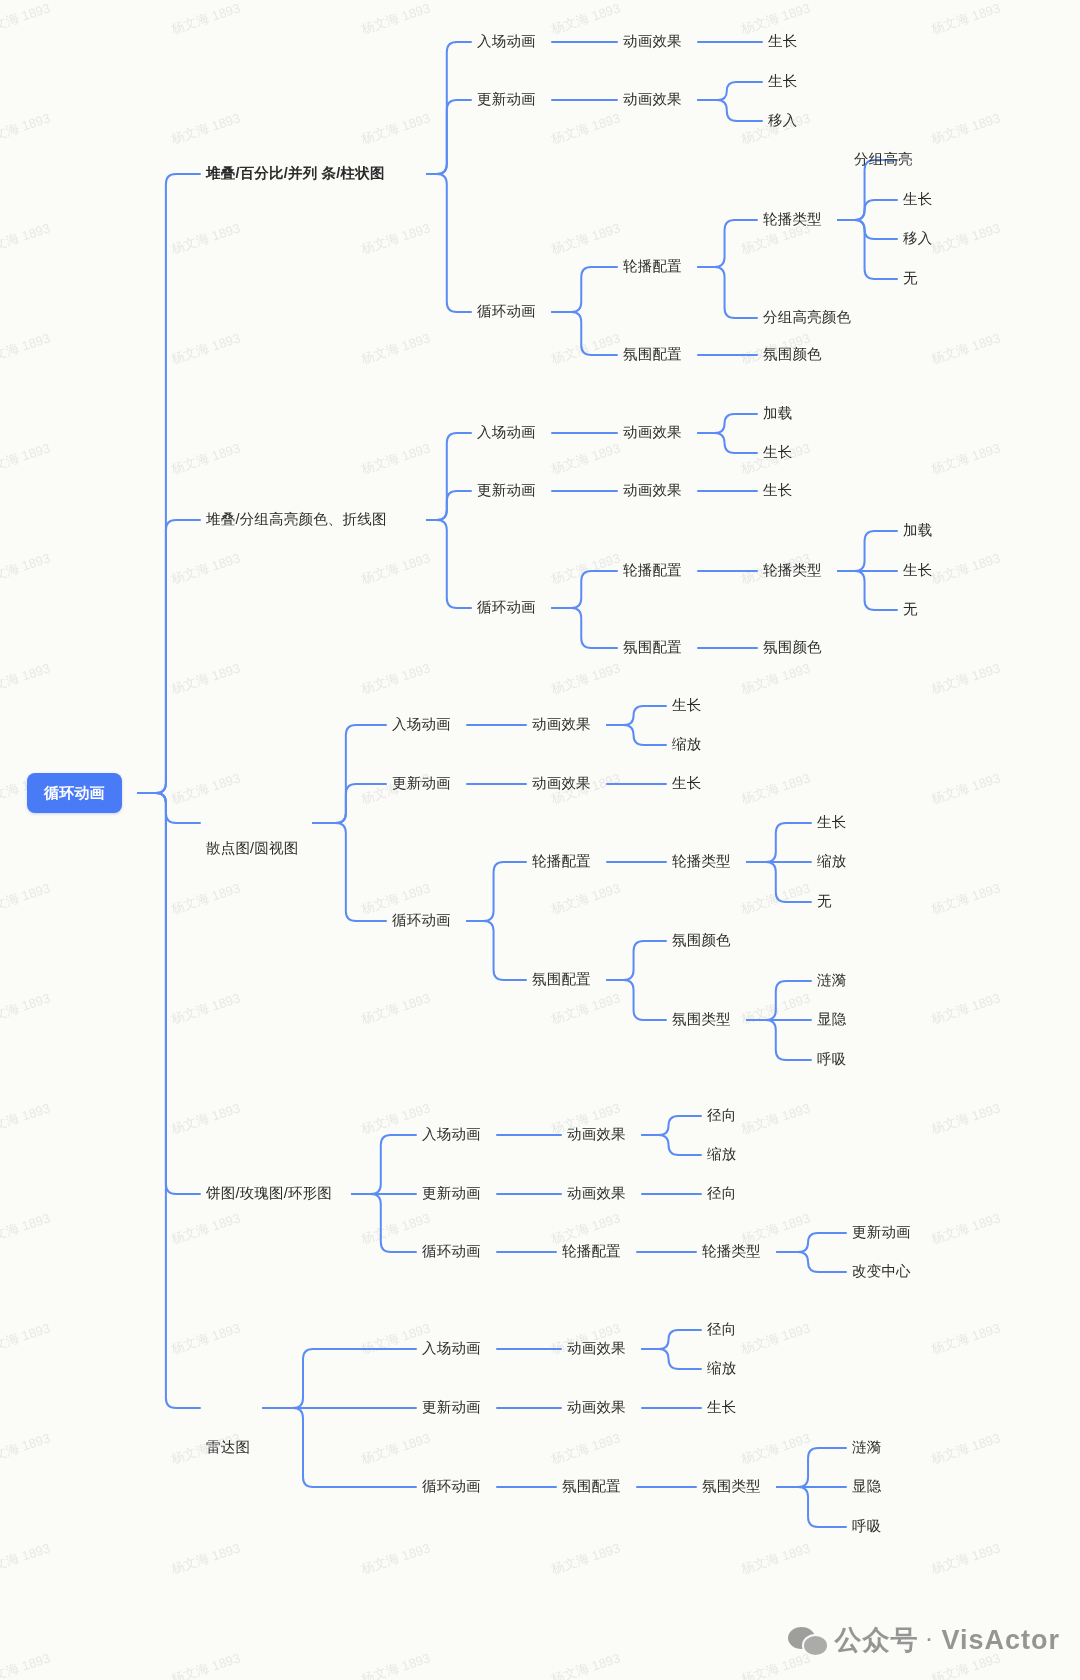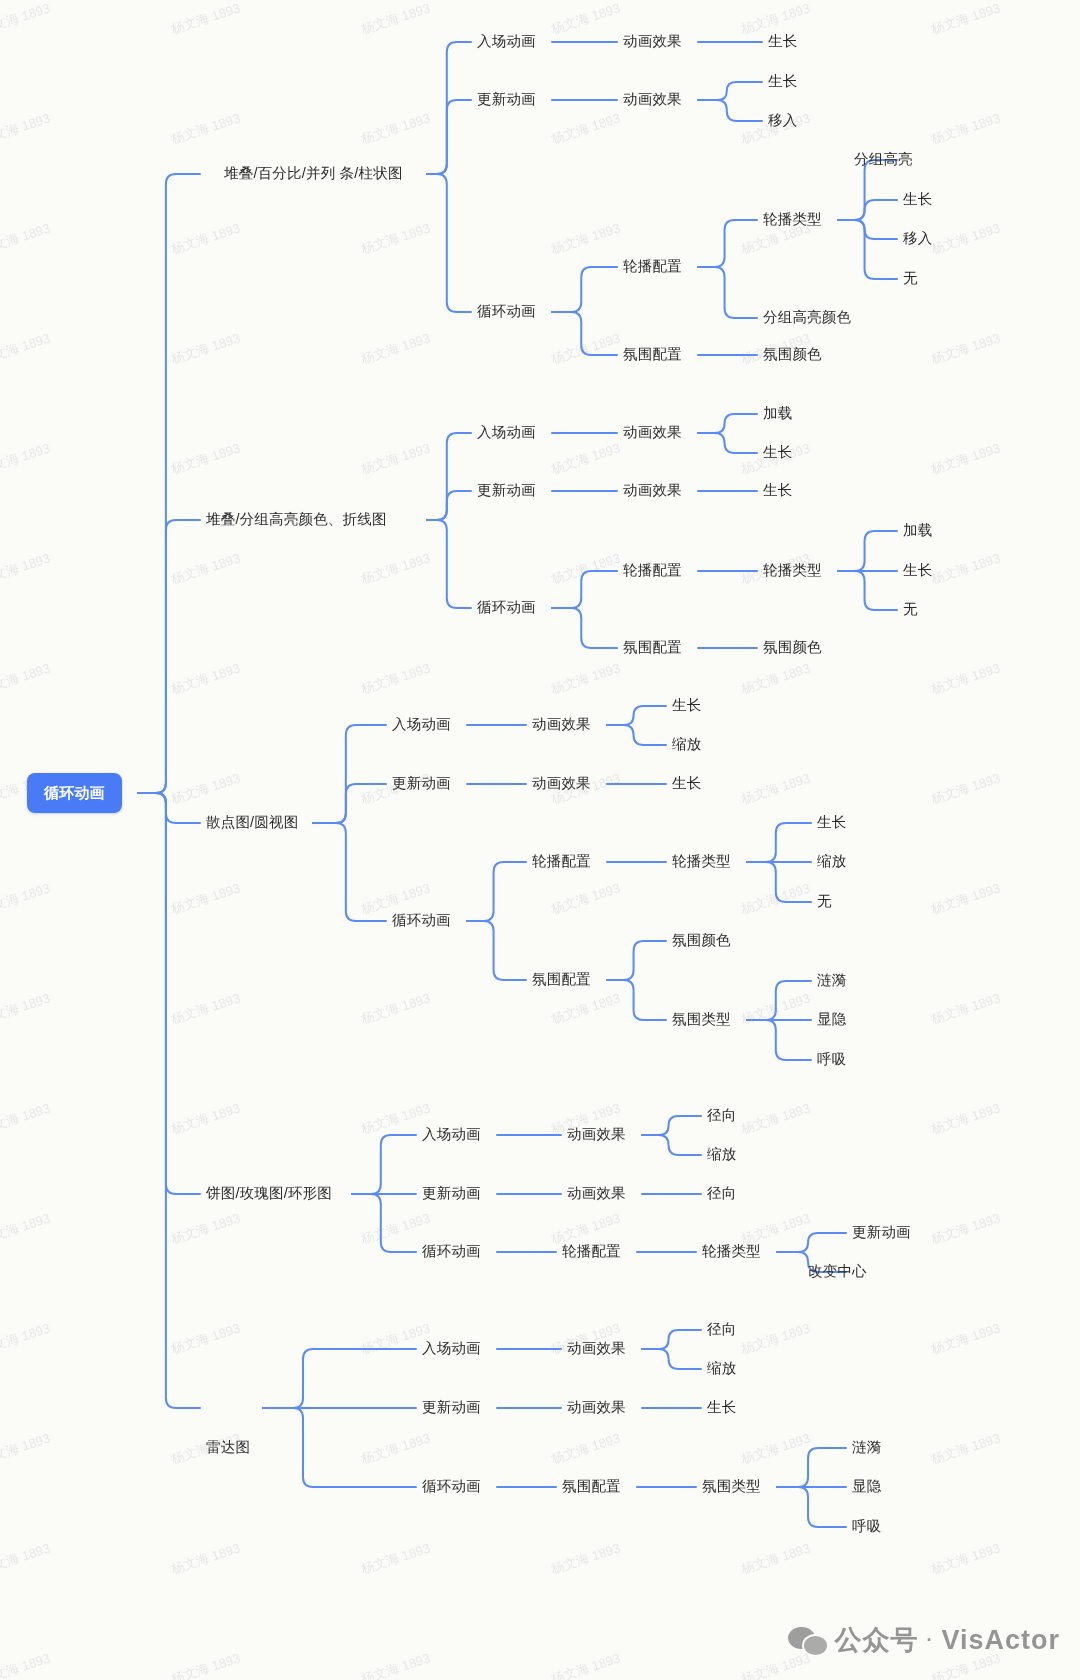--- a/index.html
+++ b/index.html
@@ -243,21 +243,21 @@
       <path d="M 497 1408 L 561 1408" fill="none" stroke="#5b8cf5" stroke-width="2" stroke-linecap="round"></path>
       <path d="M 642 1408 L 701 1408" fill="none" stroke="#5b8cf5" stroke-width="2" stroke-linecap="round"></path>
       <path d="M 497 1487 L 556 1487" fill="none" stroke="#5b8cf5" stroke-width="2" stroke-linecap="round"></path>
       <path d="M 637 1487 L 696 1487" fill="none" stroke="#5b8cf5" stroke-width="2" stroke-linecap="round"></path>
       <path d="M 777 1487 L 798.05 1487 Q 808.05 1487 808.05 1477 L 808.05 1458 Q 808.05 1448 818.05 1448 L 846 1448" fill="none" stroke="#5b8cf5" stroke-width="2" stroke-linecap="round"></path>
       <path d="M 777 1487 L 846 1487" fill="none" stroke="#5b8cf5" stroke-width="2" stroke-linecap="round"></path>
       <path d="M 777 1487 L 798.05 1487 Q 808.05 1487 808.05 1497 L 808.05 1517 Q 808.05 1527 818.05 1527 L 846 1527" fill="none" stroke="#5b8cf5" stroke-width="2" stroke-linecap="round"></path>
     </svg>
   <div id="nodes-layer">
       <div class="node root" style="left: 27px; top: 793px;">循环动画</div>
-      <div class="node" style="left: 224px; top: 174px;">堆叠/百分比/并列 条/柱状图</div>
+      <div class="node" style="left: 206px; top: 174px; font-weight: bold;">堆叠/百分比/并列 条/柱状图</div>
       <div class="node" style="left: 477px; top: 42px;">入场动画</div>
       <div class="node" style="left: 623px; top: 42px;">动画效果</div>
       <div class="node" style="left: 768px; top: 42px;">生长</div>
       <div class="node" style="left: 477px; top: 100px;">更新动画</div>
       <div class="node" style="left: 623px; top: 100px;">动画效果</div>
       <div class="node" style="left: 768px; top: 82px;">生长</div>
       <div class="node" style="left: 768px; top: 121px;">移入</div>
       <div class="node" style="left: 477px; top: 312px;">循环动画</div>
       <div class="node" style="left: 623px; top: 267px;">轮播配置</div>
       <div class="node" style="left: 763px; top: 220px;">轮播类型</div>
@@ -277,21 +277,21 @@
       <div class="node" style="left: 623px; top: 491px;">动画效果</div>
       <div class="node" style="left: 763px; top: 491px;">生长</div>
       <div class="node" style="left: 477px; top: 608px;">循环动画</div>
       <div class="node" style="left: 623px; top: 571px;">轮播配置</div>
       <div class="node" style="left: 763px; top: 571px;">轮播类型</div>
       <div class="node" style="left: 903px; top: 531px;">加载</div>
       <div class="node" style="left: 903px; top: 571px;">生长</div>
       <div class="node" style="left: 903px; top: 610px;">无</div>
       <div class="node" style="left: 623px; top: 648px;">氛围配置</div>
       <div class="node" style="left: 763px; top: 648px;">氛围颜色</div>
-      <div class="node" style="left: 206px; top: 823px;">散点图/圆视图</div>
+      <div class="node" style="left: 206px; top: 849px;">散点图/圆视图</div>
       <div class="node" style="left: 392px; top: 725px;">入场动画</div>
       <div class="node" style="left: 532px; top: 725px;">动画效果</div>
       <div class="node" style="left: 672px; top: 706px;">生长</div>
       <div class="node" style="left: 672px; top: 745px;">缩放</div>
       <div class="node" style="left: 392px; top: 784px;">更新动画</div>
       <div class="node" style="left: 532px; top: 784px;">动画效果</div>
       <div class="node" style="left: 672px; top: 784px;">生长</div>
       <div class="node" style="left: 392px; top: 921px;">循环动画</div>
       <div class="node" style="left: 532px; top: 862px;">轮播配置</div>
       <div class="node" style="left: 672px; top: 862px;">轮播类型</div>
@@ -309,21 +309,21 @@
       <div class="node" style="left: 567px; top: 1135px;">动画效果</div>
       <div class="node" style="left: 707px; top: 1116px;">径向</div>
       <div class="node" style="left: 707px; top: 1155px;">缩放</div>
       <div class="node" style="left: 422px; top: 1194px;">更新动画</div>
       <div class="node" style="left: 567px; top: 1194px;">动画效果</div>
       <div class="node" style="left: 707px; top: 1194px;">径向</div>
       <div class="node" style="left: 422px; top: 1252px;">循环动画</div>
       <div class="node" style="left: 562px; top: 1252px;">轮播配置</div>
       <div class="node" style="left: 702px; top: 1252px;">轮播类型</div>
       <div class="node" style="left: 852px; top: 1233px;">更新动画</div>
-      <div class="node" style="left: 808px; top: 1272px; text-align: right;">改变中心</div>
+      <div class="node" style="left: 852px; top: 1272px; text-align: right;">改变中心</div>
       <div class="node" style="left: 206px; top: 1448px;">雷达图</div>
       <div class="node" style="left: 422px; top: 1349px;">入场动画</div>
       <div class="node" style="left: 567px; top: 1349px;">动画效果</div>
       <div class="node" style="left: 707px; top: 1330px;">径向</div>
       <div class="node" style="left: 707px; top: 1369px;">缩放</div>
       <div class="node" style="left: 422px; top: 1408px;">更新动画</div>
       <div class="node" style="left: 567px; top: 1408px;">动画效果</div>
       <div class="node" style="left: 707px; top: 1408px;">生长</div>
       <div class="node" style="left: 422px; top: 1487px;">循环动画</div>
       <div class="node" style="left: 562px; top: 1487px;">氛围配置</div>

